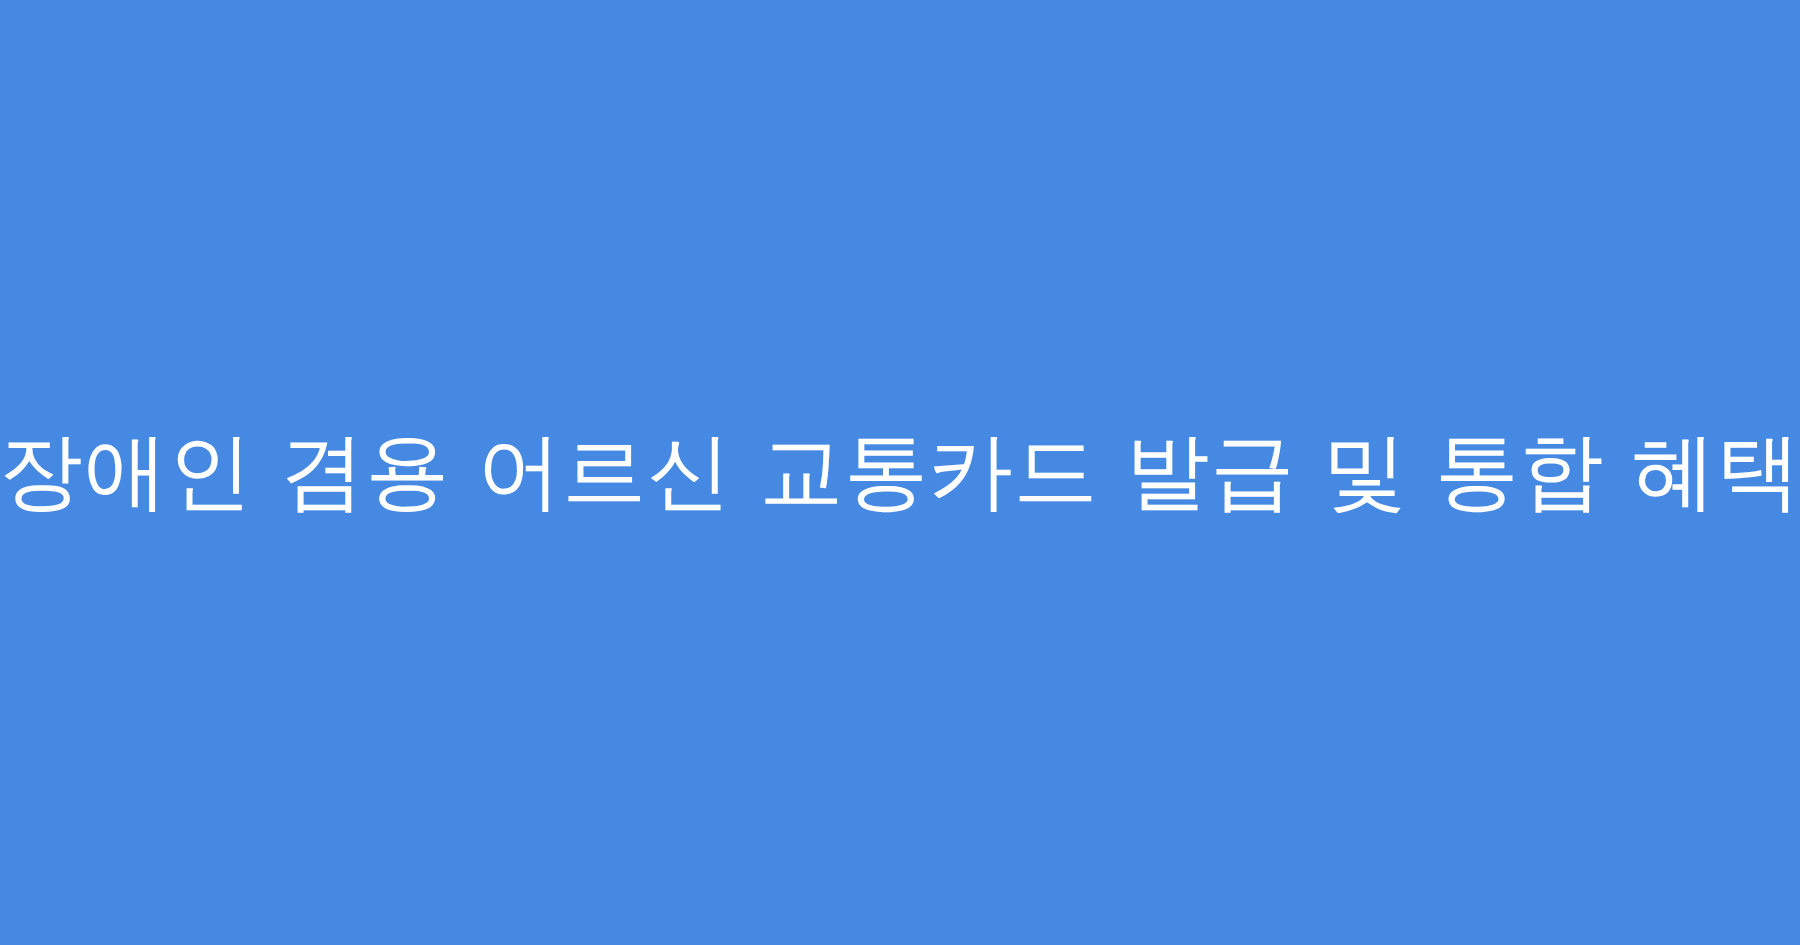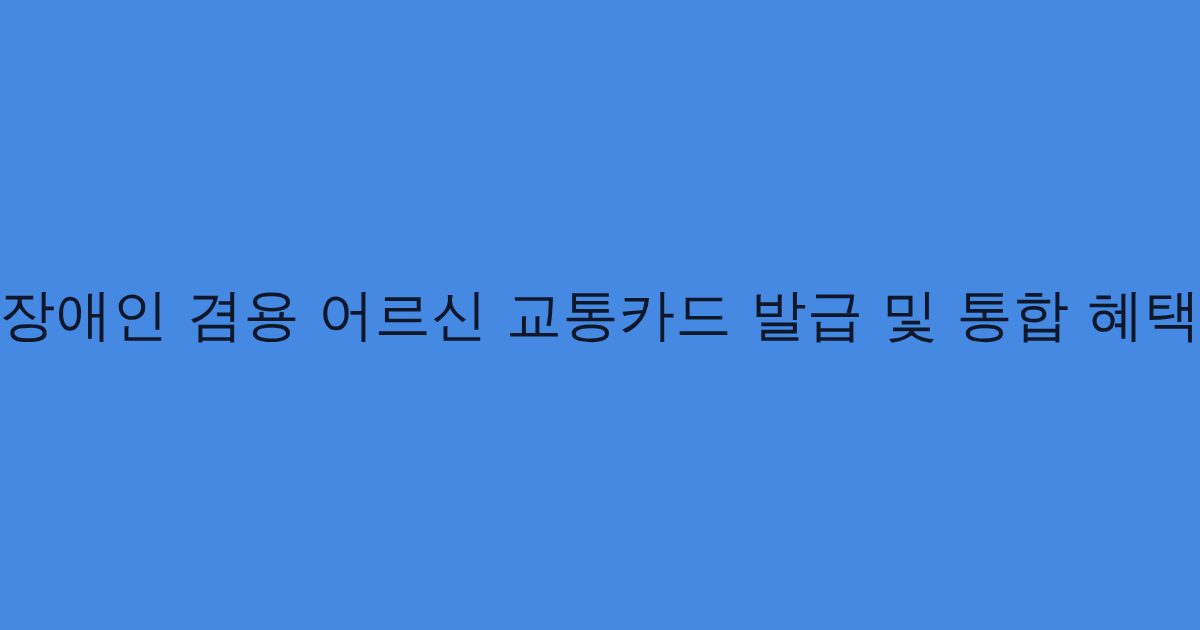--- a/index.html
+++ b/index.html
@@ -51,16 +51,16 @@
     -webkit-font-smoothing: antialiased;
   }
 </style>
 </head>
 <body>
 
 <div class="og-card" style="background-color: rgb(69, 137, 227);">
 
   <div class="og-card__inner">
 
-    <h1 class="og-card__headline" style="color: #0f172a; font-size: 56px;">장애인 겸용 어르신 교통카드 발급 및 통합 혜택</h1>
+    <h1 class="og-card__headline" style="color: #ffffff; font-size: 56px;">장애인 겸용 어르신 교통카드 발급 및 통합 혜택</h1>
 
   </div>
 </div>
 
 </body></html>

